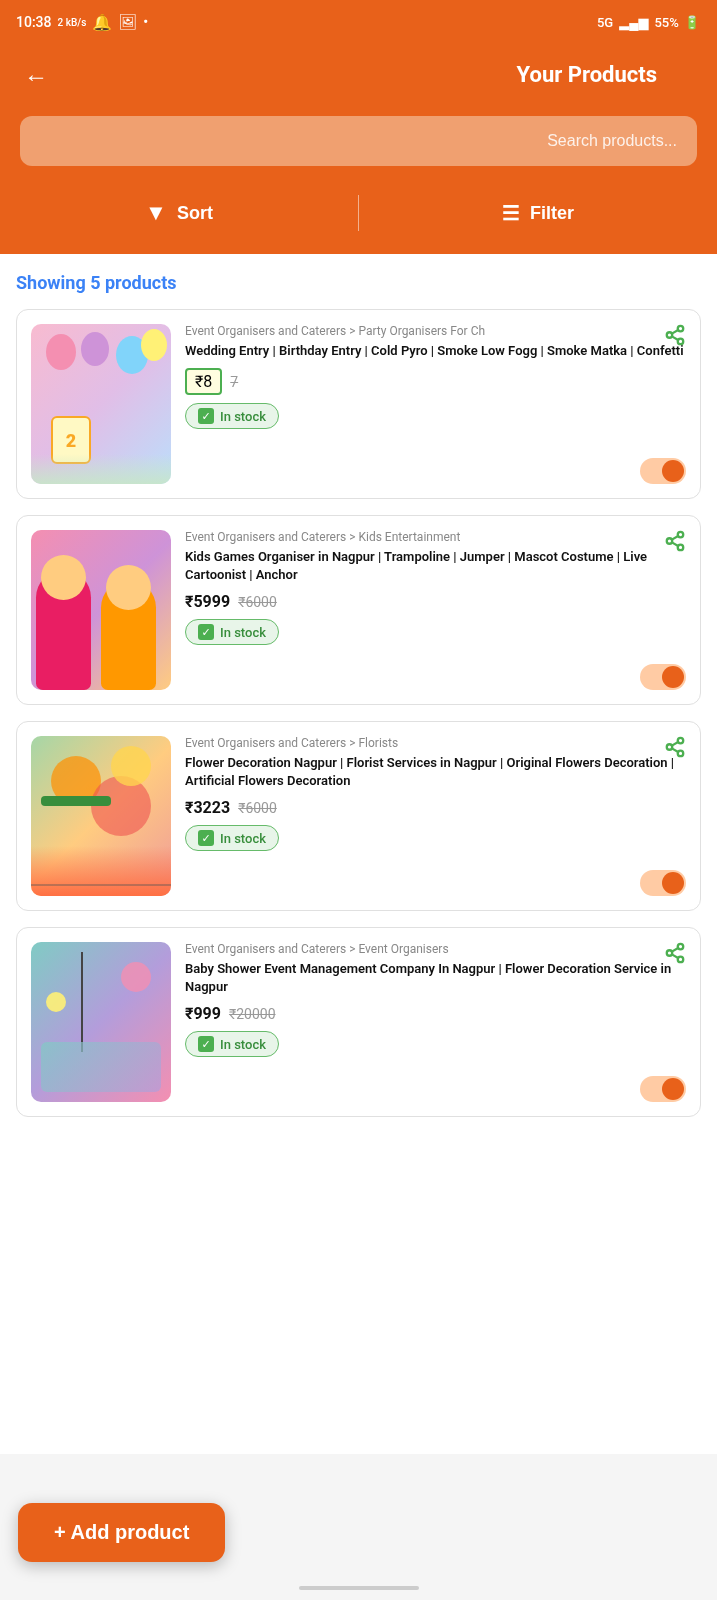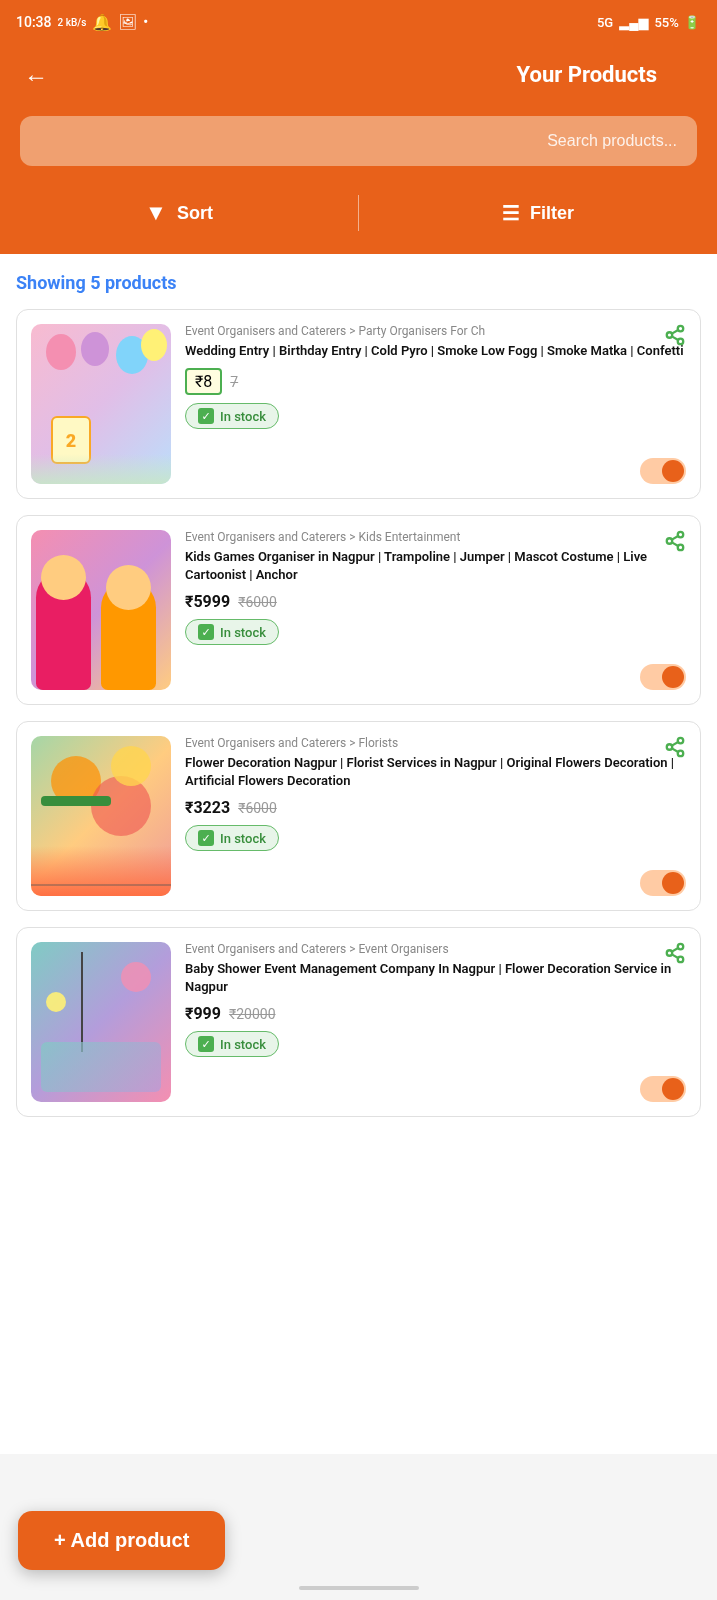--- a/index.html
+++ b/index.html
@@ -225,21 +225,21 @@
       background: #fffde0;
       border: 2.5px solid #4caf50;
       border-radius: 4px;
       padding: 2px 8px;
       display: inline-block;
     }
 
     
     .add-product-btn {
       position: fixed;
-      bottom: 30px;
+      bottom: 38px;
       left: 18px;
       background: #E8611A;
       color: white;
       border: none;
       border-radius: 14px;
       padding: 18px 36px;
       font-size: 20px;
       font-weight: 700;
       cursor: pointer;
       display: flex;

